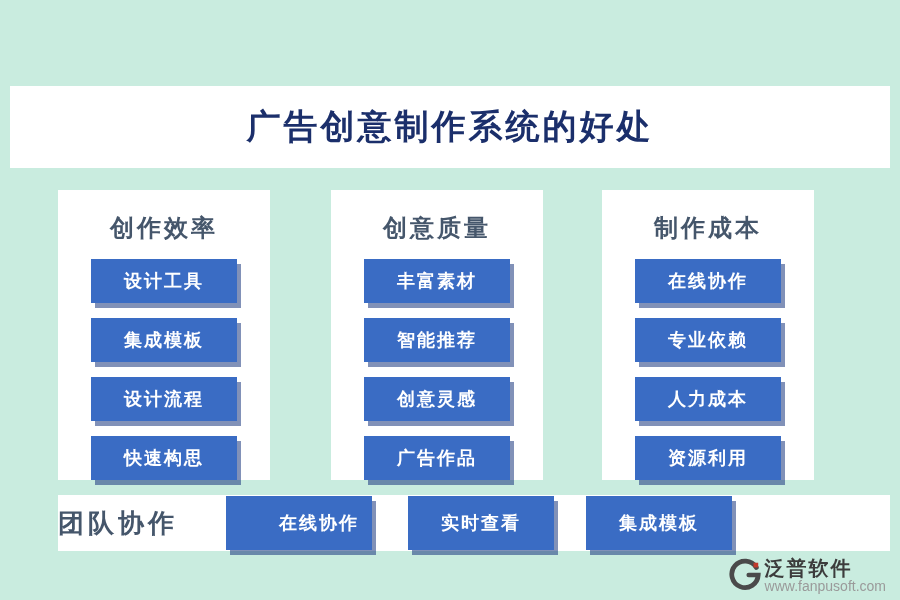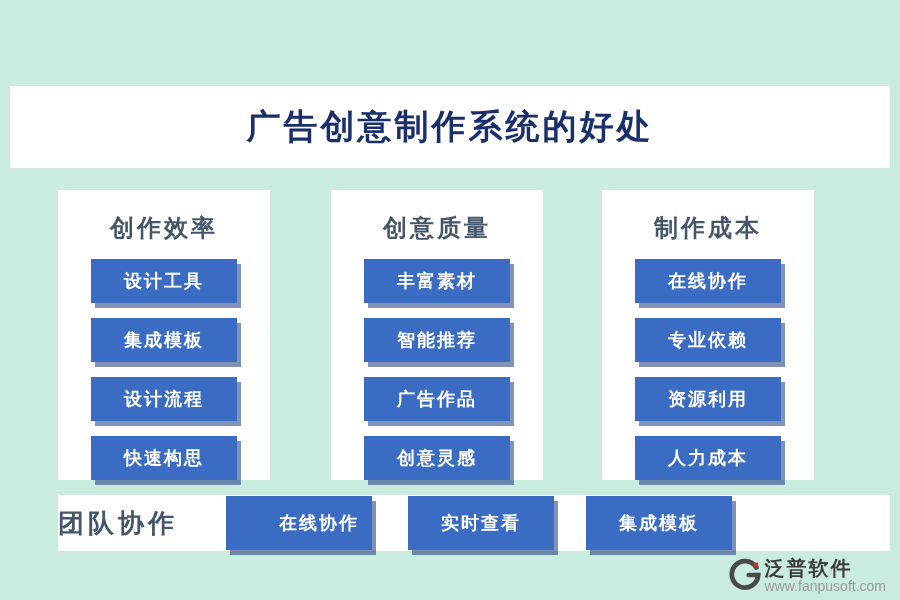--- a/index.html
+++ b/index.html
@@ -71,30 +71,30 @@
   <div class="btn">设计工具</div>
   <div class="btn">集成模板</div>
   <div class="btn">设计流程</div>
   <div class="btn">快速构思</div>
 </div>
 
 <div class="col col-2">
   <div class="col-header">创意质量</div>
   <div class="btn">丰富素材</div>
   <div class="btn">智能推荐</div>
+  <div class="btn">创意灵感</div>
   <div class="btn">广告作品</div>
-  <div class="btn">创意灵感</div>
 </div>
 
 <div class="col col-3">
   <div class="col-header">制作成本</div>
   <div class="btn">在线协作</div>
   <div class="btn">专业依赖</div>
+  <div class="btn">人力成本</div>
   <div class="btn">资源利用</div>
-  <div class="btn">人力成本</div>
 </div>
 
 <div class="bottom-bar">
   <div class="bottom-header">团队协作</div>
   <div class="btn bottom-btn-1">在线协作</div>
   <div class="btn bottom-btn-2">实时查看</div>
   <div class="btn bottom-btn-3">集成模板</div>
 </div>
 
 <div class="logo">

